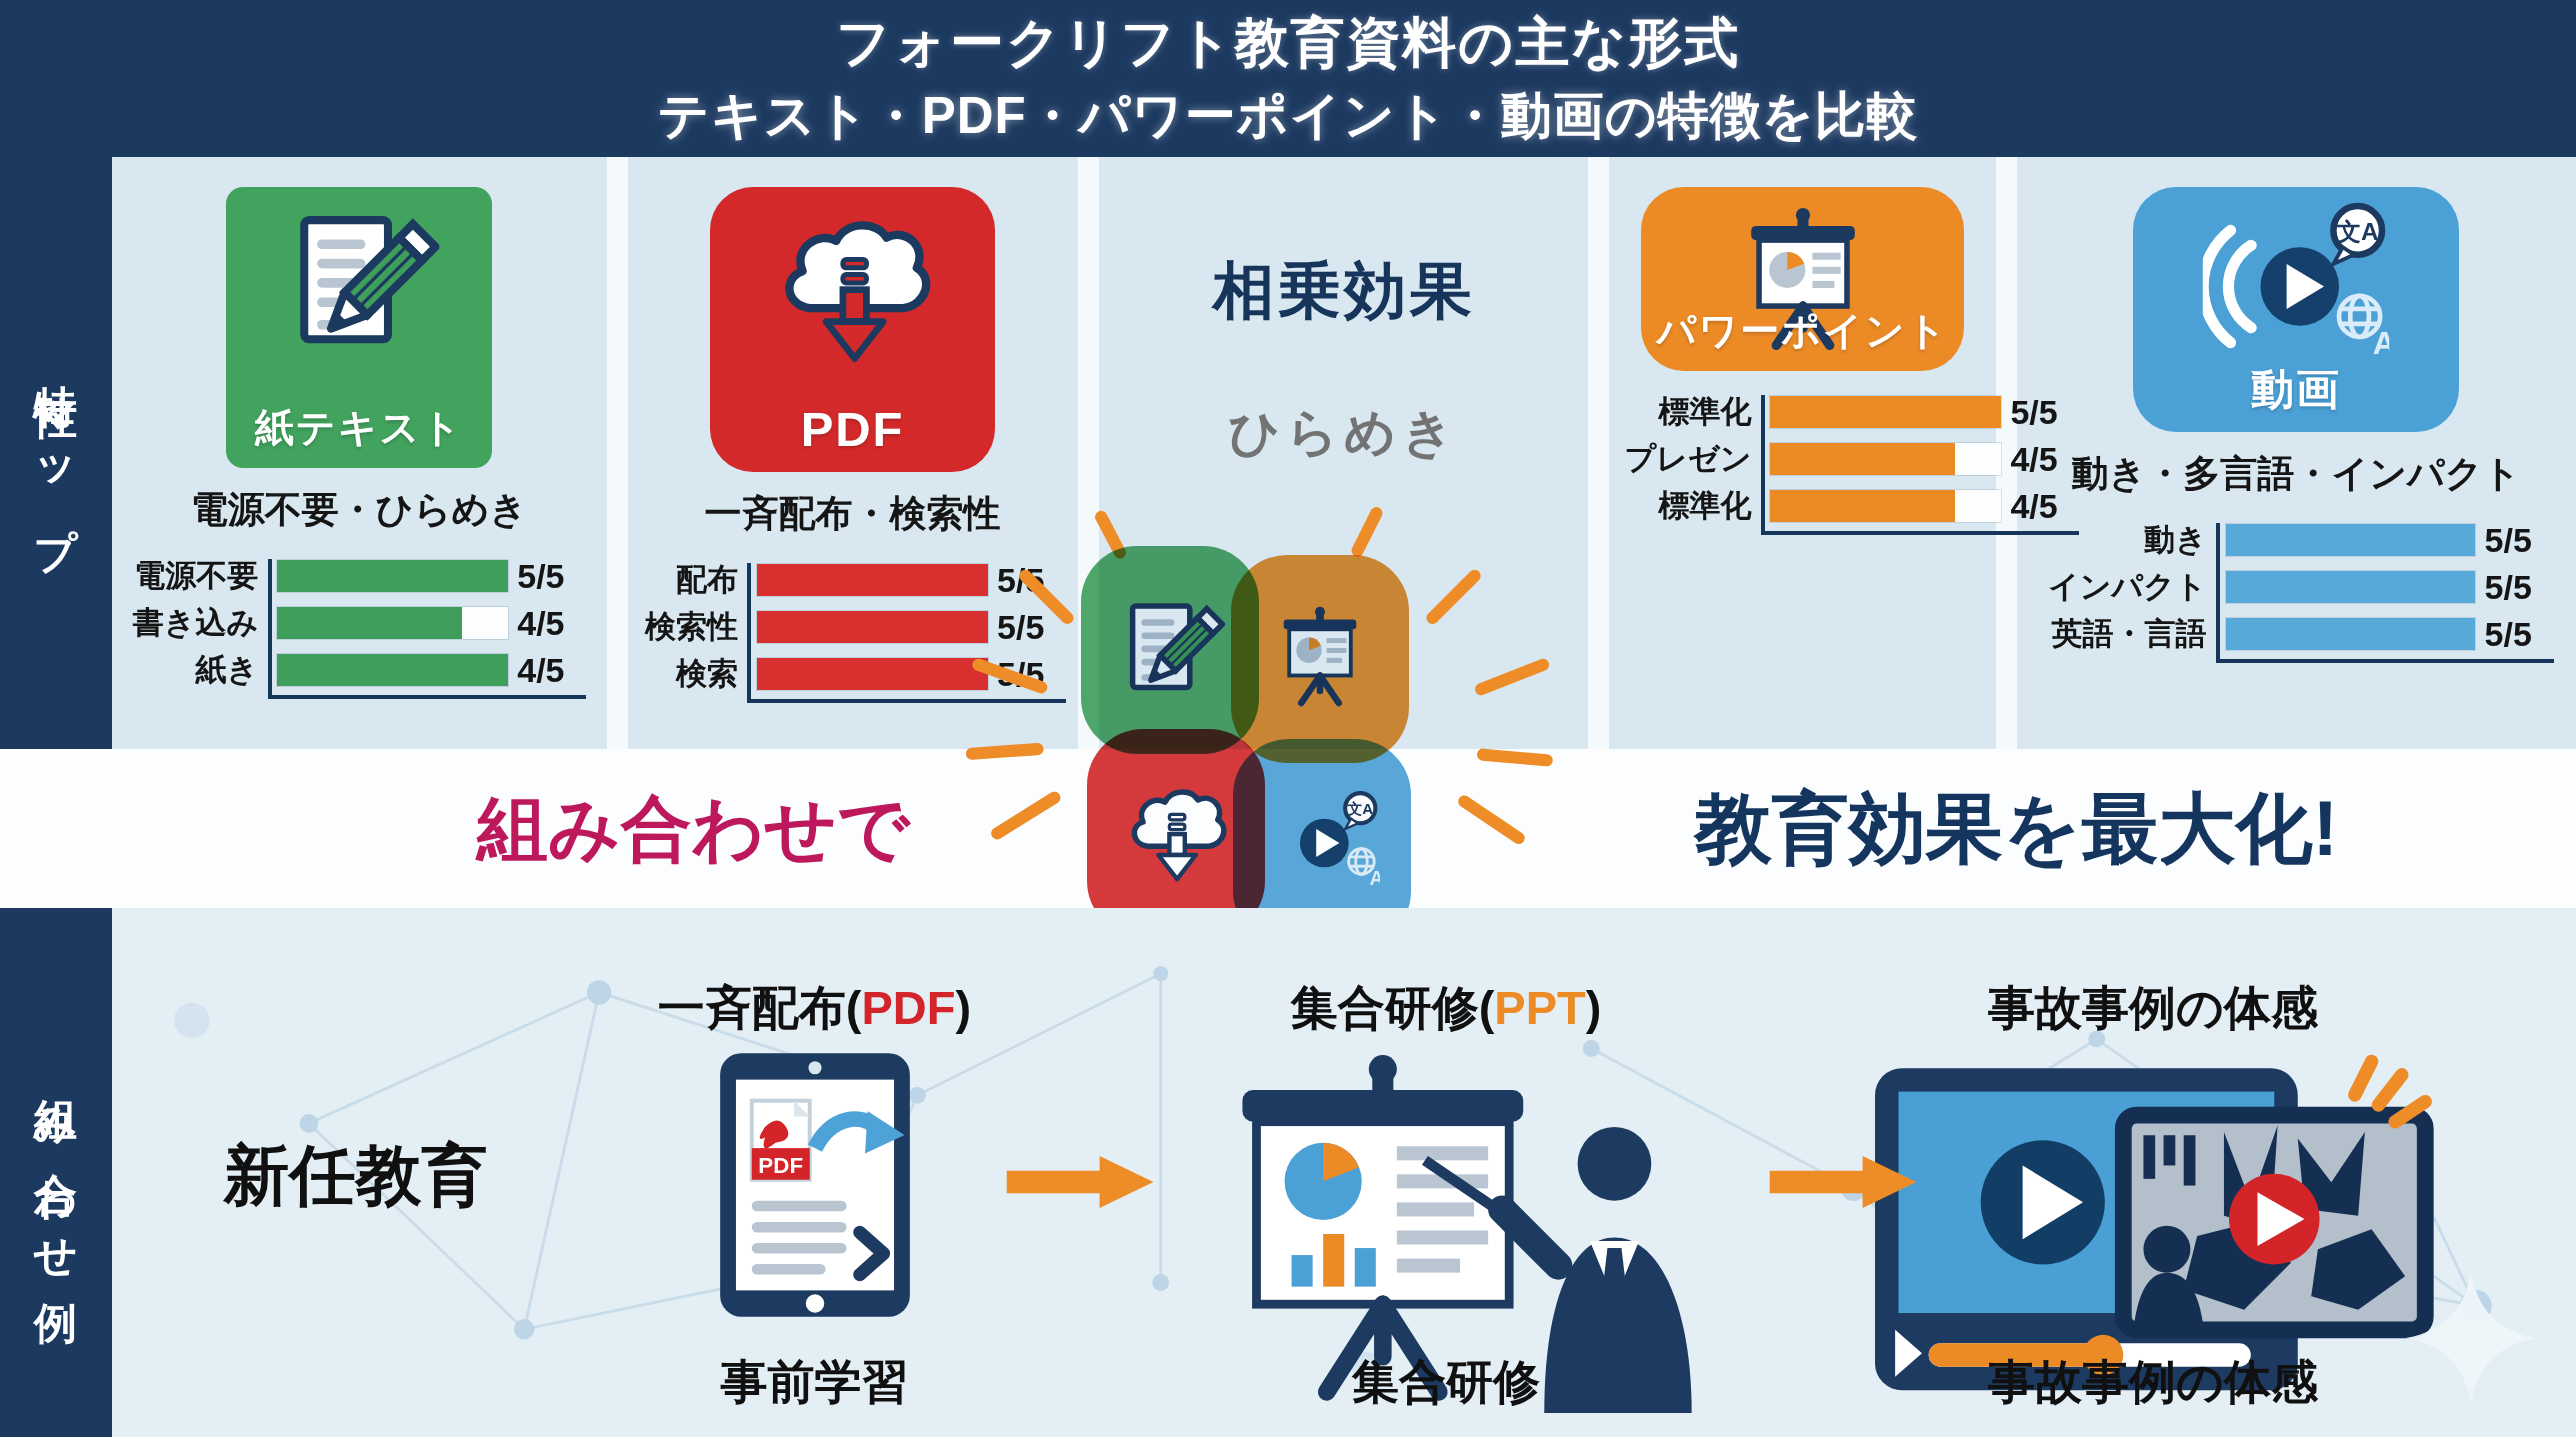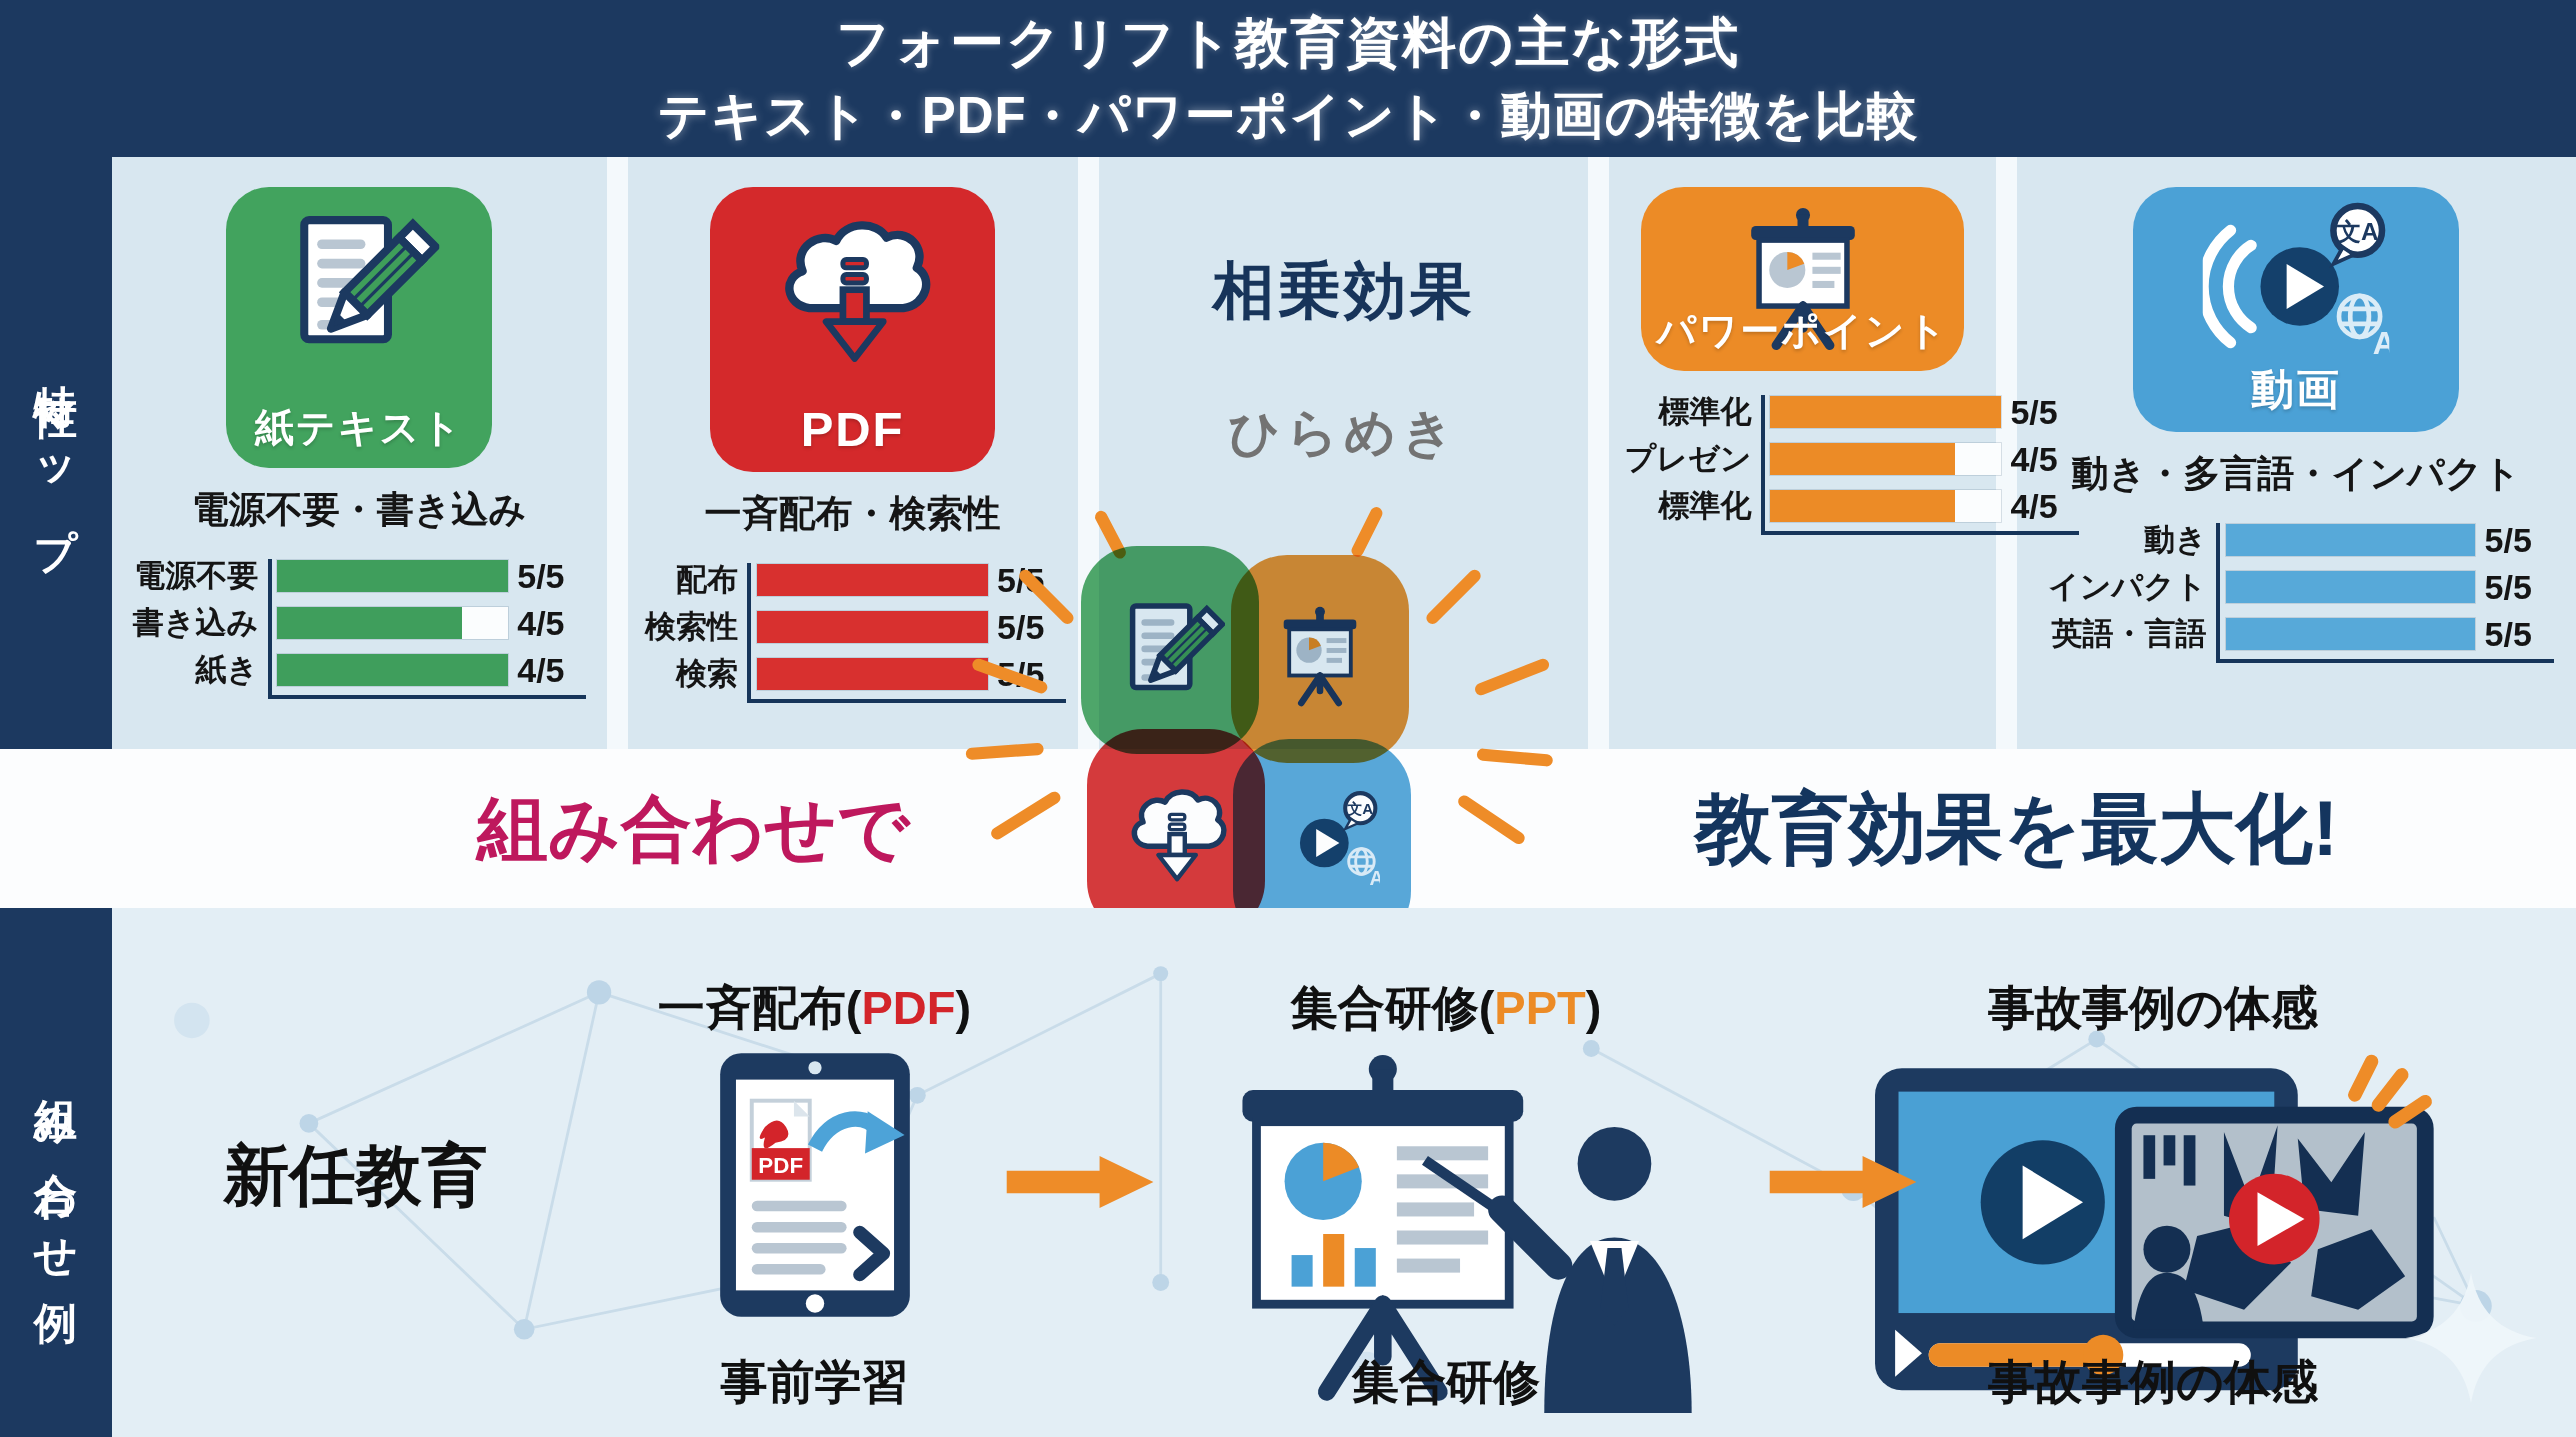--- a/index.html
+++ b/index.html
@@ -20,21 +20,21 @@
              font-size:43px;letter-spacing:11.2px;line-height:1;}
   .side-top{left:0;top:0;width:112px;height:592px;}
   .gutter{position:absolute;top:0;width:20.6px;height:592px;background:#f4f9fc;}
   .g1{left:607px;} .g2{left:1078px;} .g3{left:1588px;} .g4{left:1996px;}
 
   .fcol{position:absolute;top:0;height:592px;display:flex;flex-direction:column;align-items:center;}
   .fcol-paper{left:112px;width:494px;} .fcol-pdf{left:627px;width:451px;}
   .fcol-center{left:1099px;width:490px;} .fcol-ppt{left:1609px;width:387px;} .fcol-video{left:2016px;width:560px;}
 
   .card{position:relative;margin-top:30px;border-radius:43px;flex:none;}
-  .card-paper{width:266px;height:281px;background:#42a35e;}
+  .card-paper{width:266px;height:281px;background:#42a35e;border-radius:17px;}
   .card-pdf{width:285px;height:285px;background:#d4292b;}
   .card-ppt{width:323px;height:184px;background:#ec8b26;}
   .card-video{width:326px;height:245px;background:#4ba1d6;}
   .card svg.card-icon{position:absolute;left:50%;transform:translateX(-50%);top:17px;}
   .card-label{position:absolute;left:0;right:0;bottom:13px;text-align:center;color:#fff;
               font-weight:bold;font-size:39px;letter-spacing:1.9px;text-shadow:0 1.9px 3.7px rgba(0,0,0,.2);}
   .card-pdf .card-label{font-size:49px;bottom:15px;}
   .card-video .card-label{font-size:43px;}
 
   .subtitle{margin-top:17px;font-size:37px;font-weight:bold;color:#151515;text-align:center;white-space:nowrap;}
@@ -164,21 +164,21 @@
     <div class="gutter g3" data-interactable="false"></div>
     <div class="gutter g4" data-interactable="false"></div>
 
     <div class="fcol fcol-paper" data-interactable="false">
       <div class="card card-paper" data-interactable="false">
         <svg class="card-icon" width="161" height="161" data-interactable="false" viewBox="0 0 172 172">
             <use href="#i-paper"></use>
           </svg>
         <div class="card-label" data-interactable="false">紙テキスト</div>
       </div>
-      <div class="subtitle" data-interactable="false">電源不要・書き込み</div>
+      <div class="subtitle" data-interactable="false">電源不要・ひらめき</div>
       <div class="chart" data-interactable="false">
         <div class="labels-col" data-interactable="false">
           <div class="bar-label" data-interactable="false">電源不要</div>
           <div class="bar-label" data-interactable="false">書き込み</div>
           <div class="bar-label" data-interactable="false">紙き</div>
         </div>
         <div class="axis-box" data-interactable="false">
           <div class="bar-row" data-interactable="false">
             <div class="bar-track" data-interactable="false">
                 <div class="bar-fill fill-paper" data-interactable="false" style="width: 100%;"></div>

